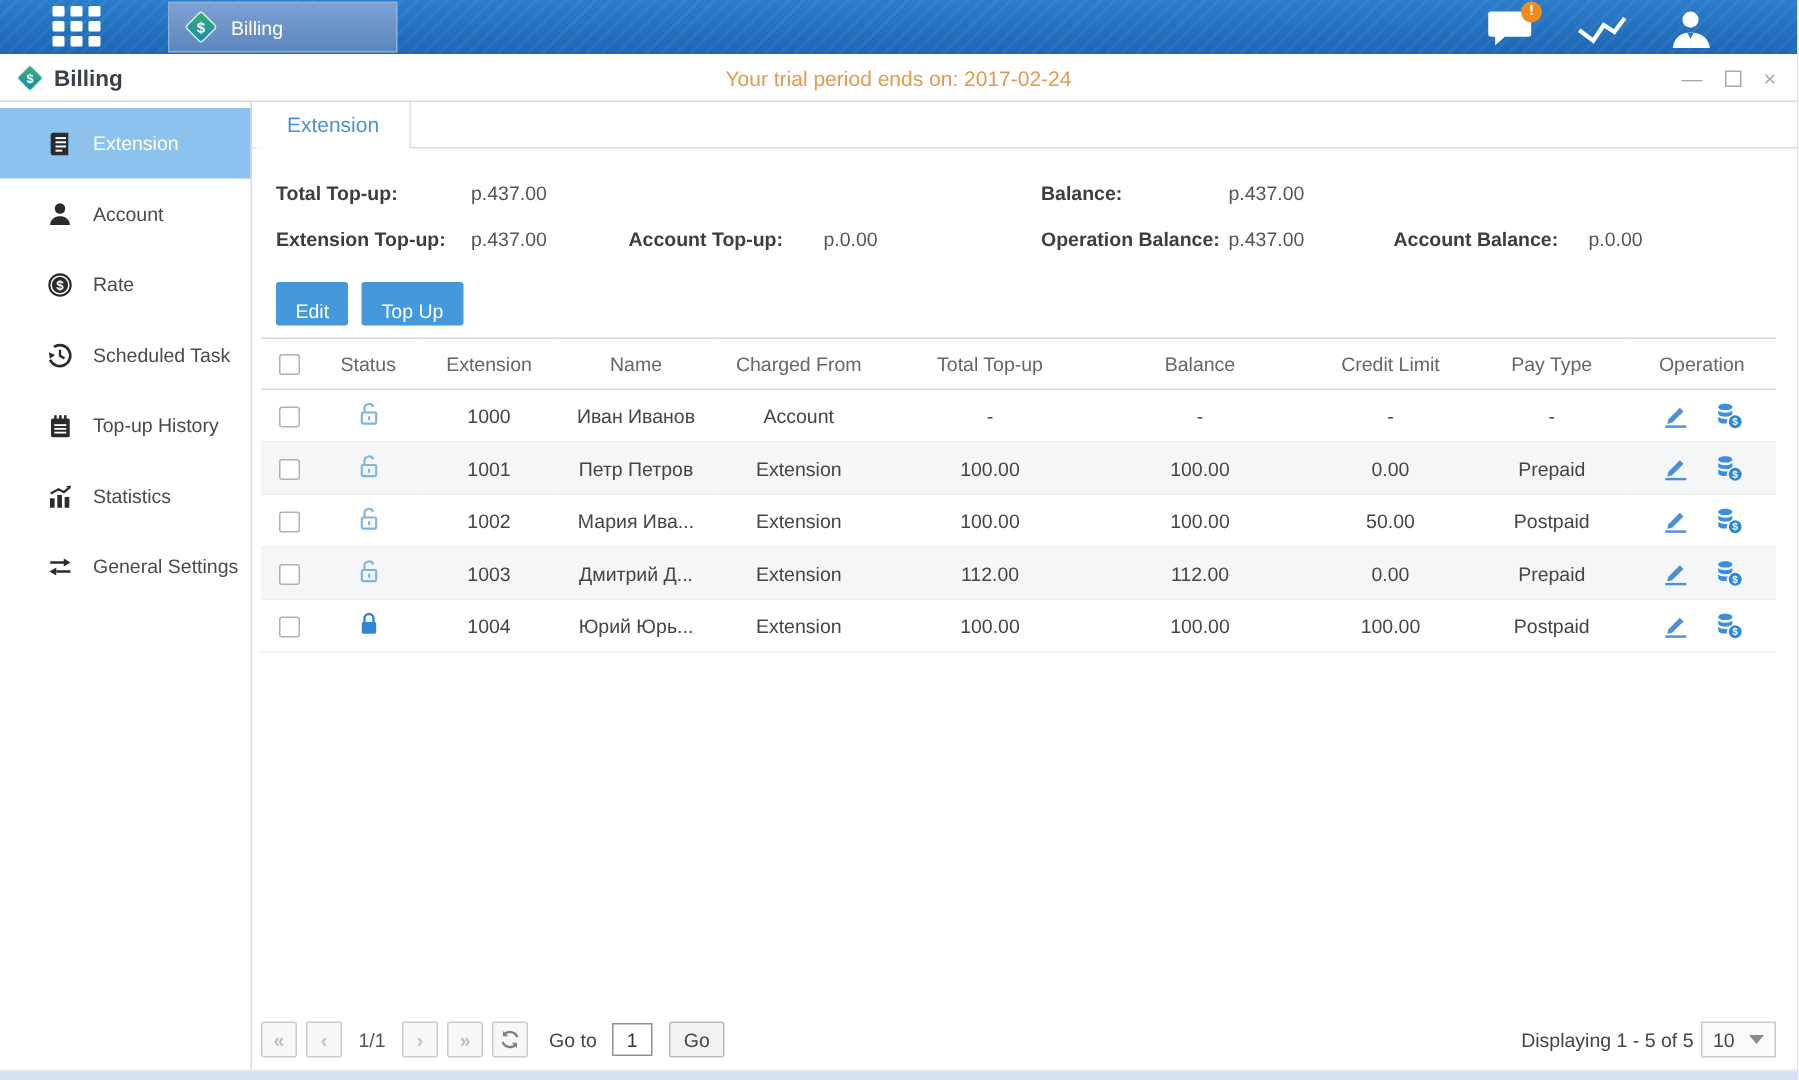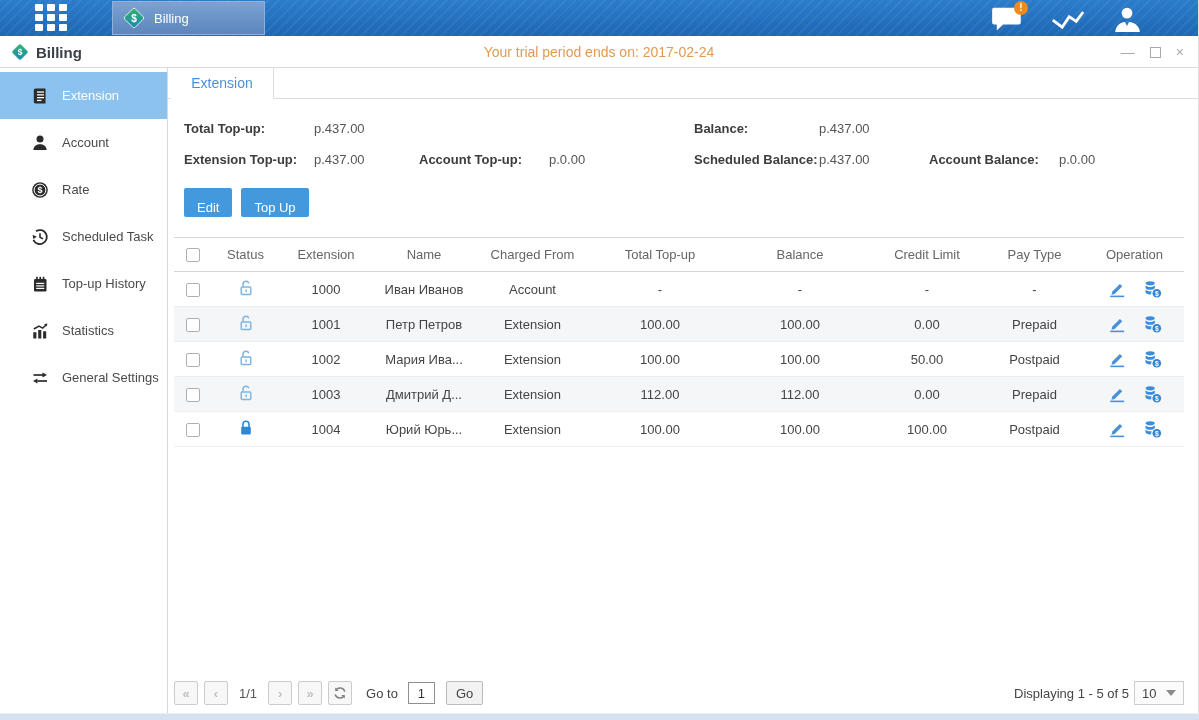--- a/index.html
+++ b/index.html
@@ -54,21 +54,21 @@
   .sum-row { height:31px; line-height:31px; white-space:nowrap; }
   .sum-row b { color:#3d3d3d; }
   .w130{display:inline-block;width:130px;} .w105{display:inline-block;width:105px;}
   .w145{display:inline-block;width:145px;} .w125{display:inline-block;width:125px;}
   .w110{display:inline-block;width:110px;} .w380{display:inline-block;width:380px;}
 
   .actions { margin:13px 0 0 16px; display:flex; gap:9px; }
   .btn-blue { background:#4499dd; color:#fff; border:none; border-radius:2px; height:29px;
     padding:12px 13px; font-size:13px; font-family:inherit; cursor:pointer; }
 
-  table.ext { margin:20px 0 0 6px; width:1010px; border-collapse:collapse; table-layout:fixed; }
+  table.ext { margin:8px 0 0 6px; width:1010px; border-collapse:collapse; table-layout:fixed; }
   table.ext th { height:34px; font-weight:normal; color:#666; border-top:1px solid #d6d6d6;
     border-bottom:1px solid #d6d6d6; text-align:center; font-size:13px; }
   table.ext td { height:35px; text-align:center; color:#444; border-bottom:1px solid #eeeeee; font-size:13px;
     overflow:hidden; white-space:nowrap; }
   tr.zebra td { background:#f5f6f8;text-align:center; }
   .checkbox { width:14px; height:14px; border:1px solid #b0b0b0; border-radius:2px; background:#fff;
     display:inline-block; cursor:pointer; vertical-align:middle; }
   .lock { display:inline-block; width:16px; height:19px; }
   .op-wrap { display:flex; justify-content:center; align-items:center; gap:16px; }
   .op-ic { width:20px; height:20px; cursor:pointer; display:inline-block; }
@@ -251,21 +251,21 @@
     <div class="content">
       <div class="tabbar">
         <div class="tab">Extension</div>
       </div>
 
       <div class="summary">
         <div class="sum-row">
           <b class="w130">Total Top-up:</b><span class="w380">p.437.00</span><b class="w125">Balance:</b><span>p.437.00</span>
         </div>
         <div class="sum-row">
-          <b class="w130">Extension Top-up:</b><span class="w105">p.437.00</span><b class="w130">Account Top-up:</b><span class="w145">p.0.00</span><b class="w125">Scheduled Balance:</b><span class="w110">p.437.00</span><b class="w130">Account Balance:</b><span>p.0.00</span>
+          <b class="w130">Extension Top-up:</b><span class="w105">p.437.00</span><b class="w130">Account Top-up:</b><span class="w145">p.0.00</span><b class="w125">Operation Balance:</b><span class="w110">p.437.00</span><b class="w130">Account Balance:</b><span>p.0.00</span>
         </div>
       </div>
 
       <div class="actions">
         <button class="btn-blue">Edit</button>
         <button class="btn-blue">Top Up</button>
       </div>
 
       <table class="ext">
         <colgroup>

